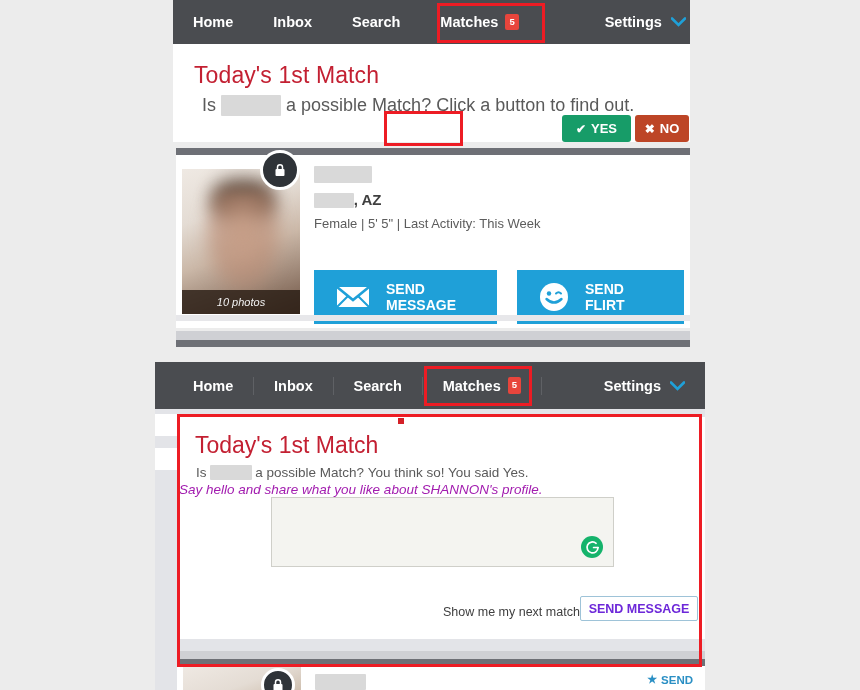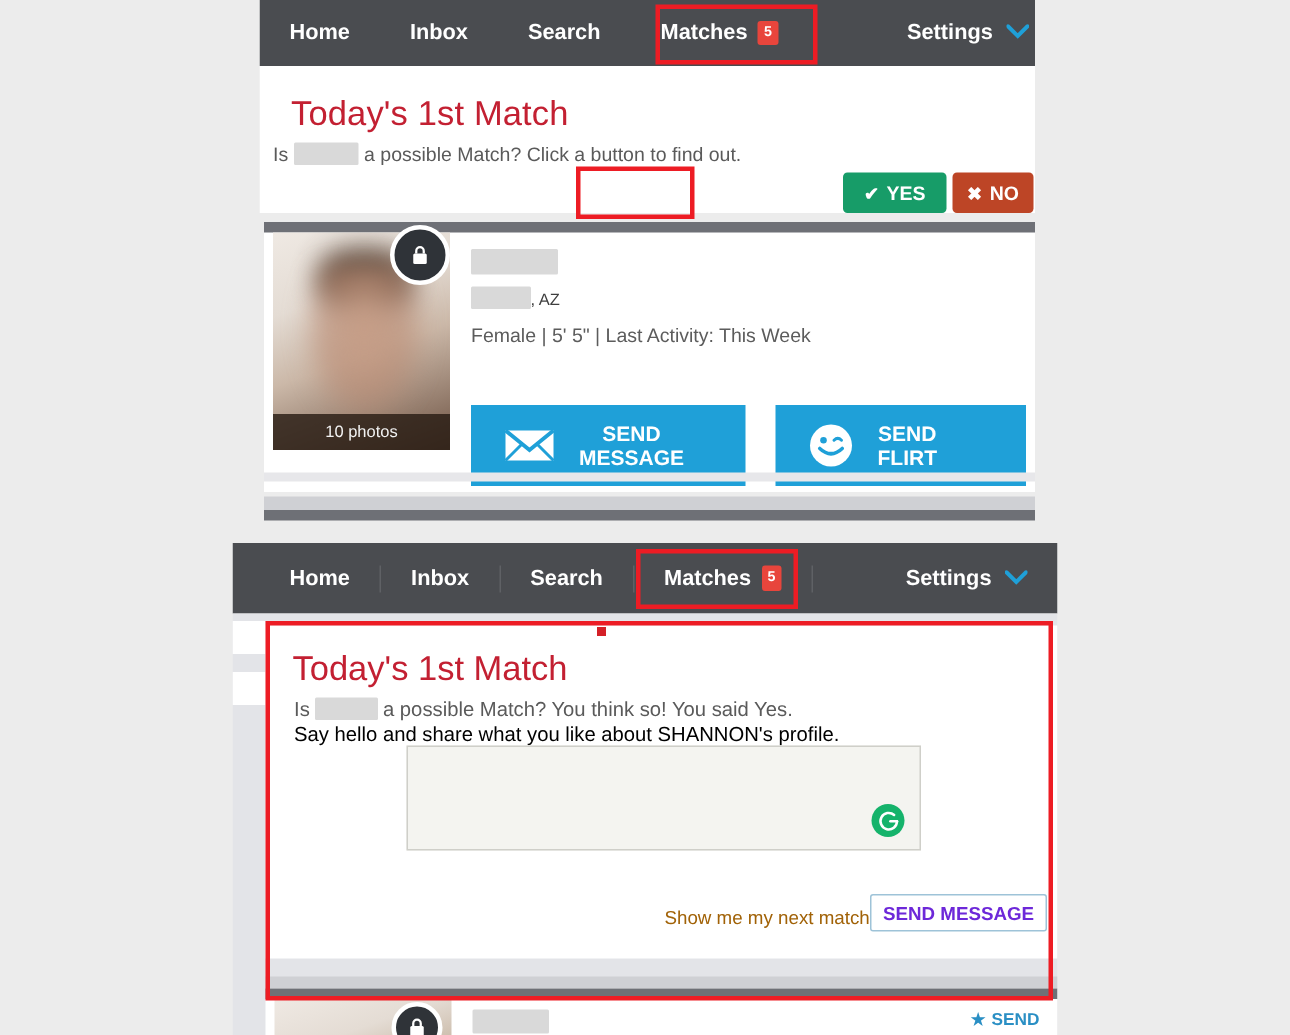--- a/index.html
+++ b/index.html
@@ -2,21 +2,21 @@
 <html><head>
 <meta charset="utf-8">
 <style>
   html, body {
     margin: 0; padding: 0;
     width: 860px; height: 690px;
     background: #ececec;
     font-family: "Liberation Sans", sans-serif;
     overflow: hidden;
   }
-  #stage { position: relative; width: 860px; height: 618px; text-align: center; }
+  #stage { position: relative; width: 860px; height: 618px; }
 
   
   .navbar {
     position: absolute;
     background: #4a4c50;
     display: flex;
     align-items: center;
     box-sizing: border-box;
   }
   .nav-item {
@@ -62,22 +62,22 @@
   #panel1 .white-card {
     position: absolute; left: 0; top: 44px; width: 517px; height: 98px;
     background: #ffffff;
   }
   .p1-title {
     position: absolute; left: 21px; top: 62px;
     color: #c32032; font-size: 23px; font-weight: normal;
     letter-spacing: .1px;
   }
   .p1-sub {
-    position: absolute; left: 9px; top: 95px;
-    color: #5a5a5a; font-size: 13px;
+    position: absolute; left: 29px; top: 95px;
+    color: #5a5a5a; font-size: 18px;
   }
   .redact {
     display: inline-block;
     background: #d9d9d9;
     color: transparent;
     border-radius: 1px;
     vertical-align: baseline;
   }
   .btn-yes, .btn-no {
     position: absolute;
@@ -91,23 +91,24 @@
   .btn-no  { left: 462px; width: 54px; height: 27px; background: #bd4526; }
   .btn-yes .g, .btn-no .g { margin-right: 5px; font-size: 12px; }
 
   
   #pcard {
     position: absolute; left: 3px; top: 148px; width: 514px; height: 180px;
     background: #ffffff;
   }
   .card-topbar { position: absolute; left: 0; top: 0; width: 514px; height: 7px; background: #6e7076; }
   .photo {
-    position: absolute; left: 6px; top: 7px; width: 118px; height: 145px;
+    position: absolute; left: 6px; top: 21px; width: 118px; height: 145px;
     overflow: hidden;
     background: linear-gradient(160deg,#efe9e3 0%,#e4dcd4 30%,#cbb8a8 55%,#6d5242 100%);
+    font-style: italic;
   }
   .photo .blurfig {
     position: absolute; left: 18px; top: 22px; width: 86px; height: 108px;
     background: radial-gradient(ellipse at 50% 38%, #c69d86 0%, #b9897199 45%, transparent 72%);
     filter: blur(7px);
   }
   .photo .blurdark {
     position: absolute; left: 30px; top: 10px; width: 62px; height: 42px;
     background: #4b3527; filter: blur(9px); opacity: .85; border-radius: 40%;
   }
@@ -119,21 +120,21 @@
   }
   .lockbadge {
     position: absolute; left: 84px; top: 2px; width: 34px; height: 34px;
     border-radius: 50%; background: #2f3338; border: 3px solid #ffffff;
     display: flex; align-items: center; justify-content: center;
     color: #ffffff; font-size: 15px;
   }
   .pname {
     position: absolute; left: 138px; top: 18px;
   }
-  .ploc { position: absolute; left: 138px; top: 43px; color: #3f3f3f; font-size: 11px; font-weight: normal; }
+  .ploc { position: absolute; left: 138px; top: 43px; color: #3f3f3f; font-size: 15px; font-weight: bold; }
   .pstats { position: absolute; left: 138px; top: 68px; color: #5c5c5c; font-size: 13px; }
   .pblurb { position: absolute; left: 138px; top: 92px; color: #9a9a9a; font-size: 12.5px; }
   .bigbtn {
     position: absolute; top: 122px; height: 54px;
     background: #1fa0d8; color: #fff;
     display: flex; align-items: center;
     font-weight: bold; font-size: 14px; line-height: 1.15;
   }
   .bigbtn .ico { margin: 0 16px 0 22px; display: flex; align-items: center; }
   #btn-msg { left: 138px; width: 183px; }
@@ -142,34 +143,34 @@
   #p1-footstrip { position: absolute; left: 3px; top: 331px; width: 514px; height: 9px; background: #cfd0d4; }
   #p1-footstrip2 { position: absolute; left: 3px; top: 340px; width: 514px; height: 7px; background: #6e7076; }
 
   
   #panel2 { position: absolute; left: 155px; top: 362px; width: 550px; height: 328px; overflow: hidden; }
   #p2-railbg { position: absolute; left: 0; top: 47px; width: 550px; height: 281px; background: #e3e4e8; }
   .rail-white { position: absolute; left: 0; background: #ffffff; width: 22px; }
   #p2-body { position: absolute; left: 22px; top: 55px; width: 528px; height: 222px; background: #ffffff; }
   .p2-title { position: absolute; left: 40px; top: 70px; color: #c32032; font-size: 23px; }
   .p2-l1 { position: absolute; left: 41px; top: 103px; color: #5a5a5a; font-size: 13.5px; }
-  .p2-l2 { position: absolute; left: 41px; top: 120px; color: #000000; font-size: 13.5px; }
+  .p2-l2 { position: absolute; left: 24px; top: 120px; color: #a21caf; font-size: 13.5px; font-style: italic; }
   .reddot { position: absolute; left: 243px; top: 56px; width: 6px; height: 6px; background: #d42027; }
   .ta {
     position: absolute; left: 116px; top: 135px; width: 343px; height: 70px;
     background: #f4f4f0; border: 1px solid #cfcfc9; box-sizing: border-box;
   }
   .gram {
     position: absolute; right: 10px; bottom: 8px; width: 22px; height: 22px;
     border-radius: 50%; background: #15b36b;
     display: flex; align-items: center; justify-content: center;
   }
   .nextlink {
     position: absolute; left: 288px; top: 243px;
-    color: #a16207; font-size: 12.5px;
+    color: #404040; font-size: 12.5px;
   }
   .sendmsg2 {
     position: absolute; left: 425px; top: 234px; width: 118px; height: 25px;
     border: 1px solid #9ec3d8; color: #6d28d9; background: #fff;
     font-size: 12.5px; font-weight: bold;
     display: flex; align-items: center; justify-content: center;
     box-sizing: border-box; border-radius: 2px;
   }
 
   

